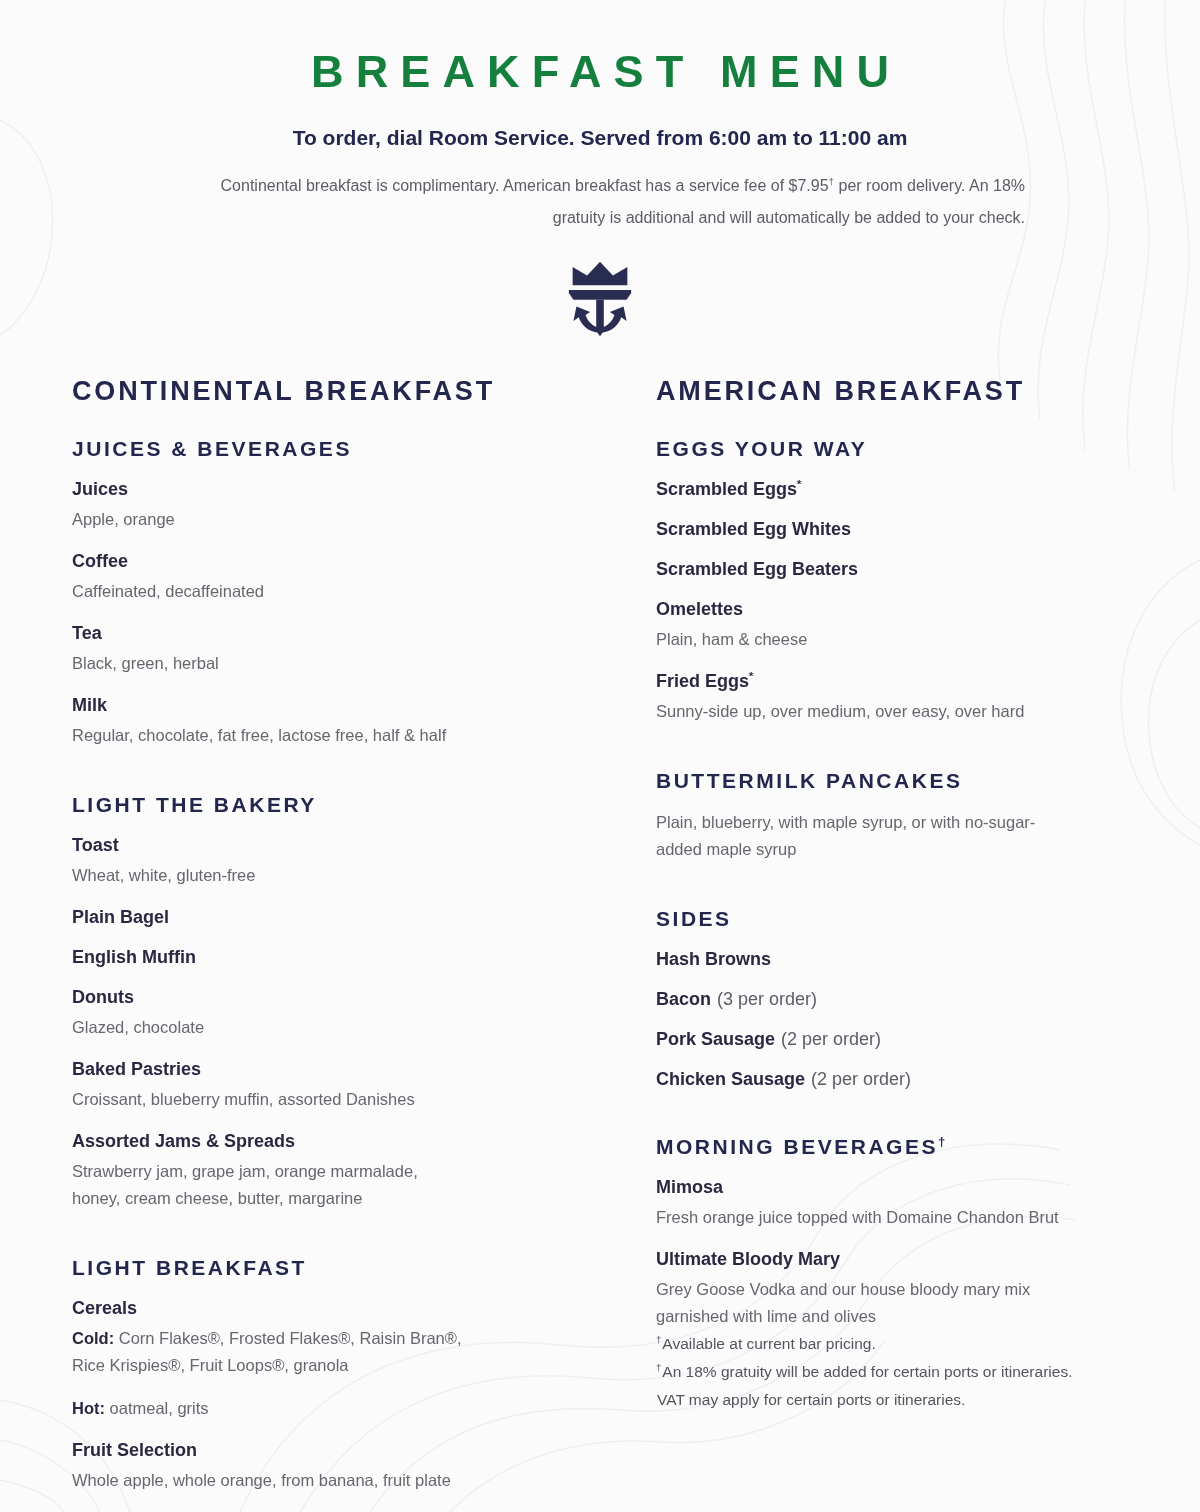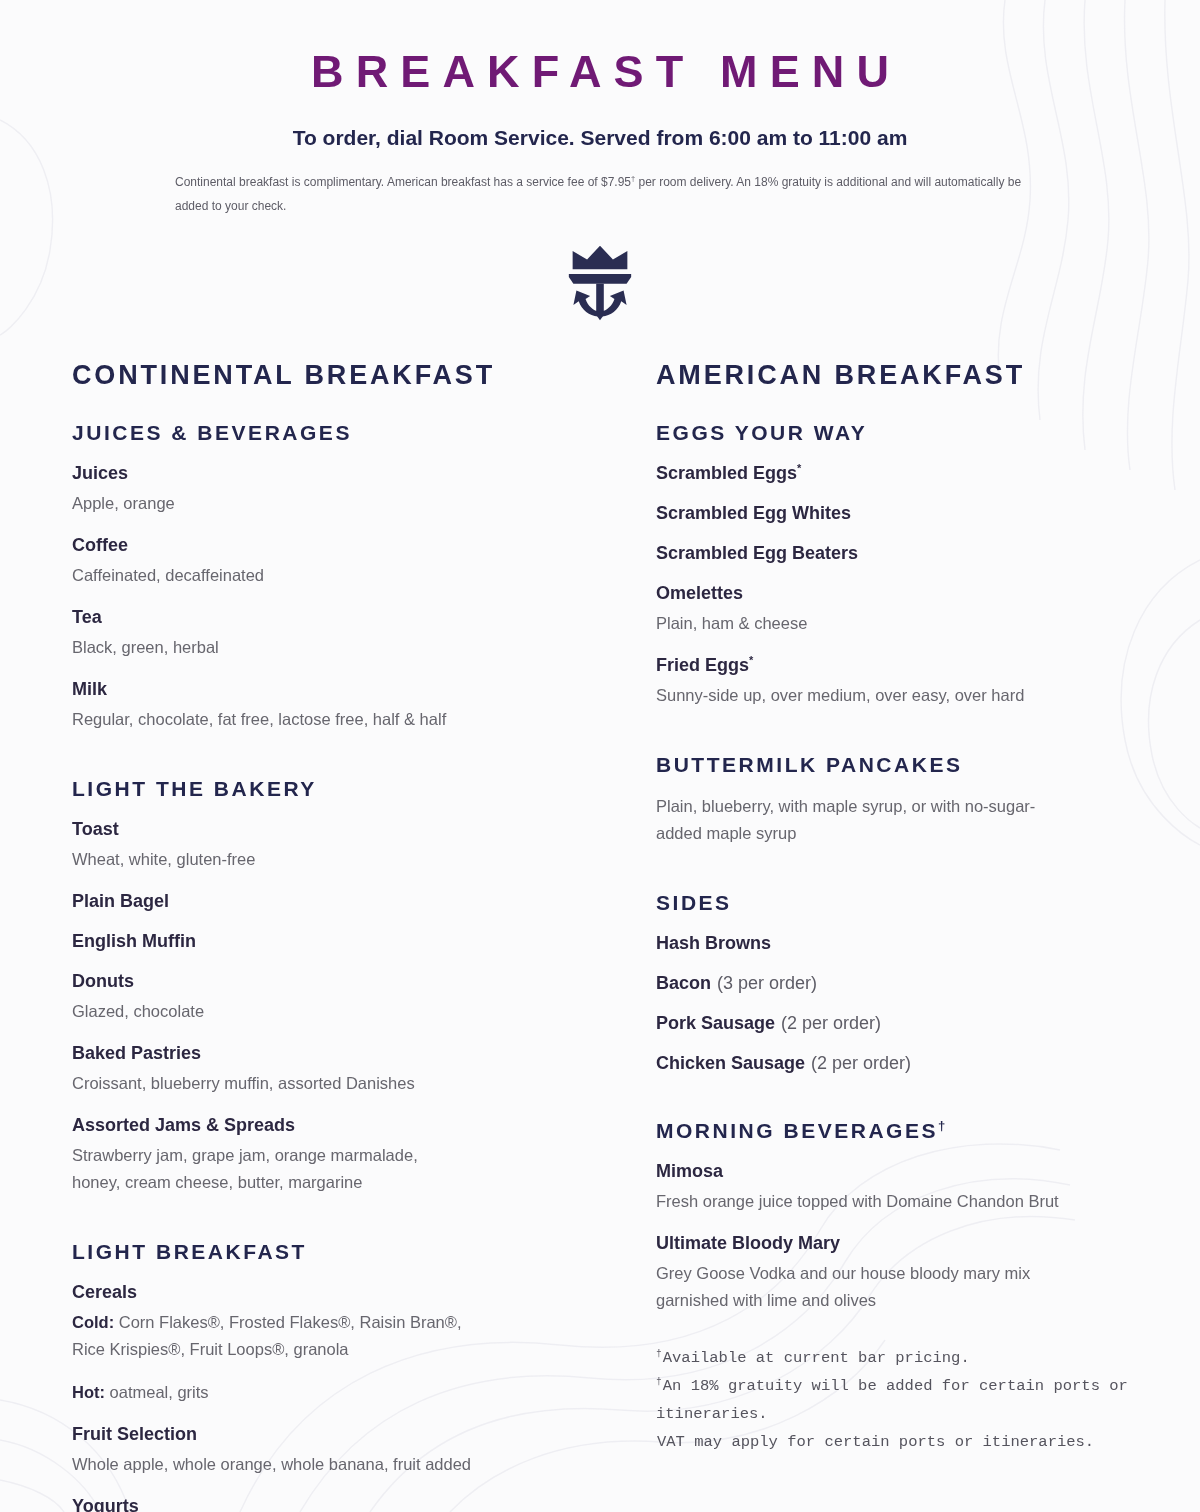--- a/index.html
+++ b/index.html
@@ -10,29 +10,29 @@
     color:#2c2741;
     position:relative;
     overflow:hidden;
   }
   .bg-svg{position:absolute;left:0;top:0;width:1200px;height:1512px;z-index:0;}
   .page{position:relative;z-index:1;padding:36px 72px 0;}
 
   .title{
     margin:10px 0 0;text-align:center;
     font-size:45px;font-weight:bold;letter-spacing:.27em;text-indent:.27em;
-    color:#701a75;
+    color:#15803d;
   }
   .subtitle{
     margin:28px 0 0;text-align:center;
     font-size:21px;font-weight:bold;color:#23264d;
   }
   .note{
-    margin:20px auto 0;max-width:850px;text-align:left;
-    font-size:12px;line-height:2.0;color:#5d5c66;
+    margin:20px auto 0;max-width:850px;text-align:right;
+    font-size:16px;line-height:2.0;color:#5d5c66;
   }
   sup{font-size:.62em;vertical-align:super;line-height:0;}
   .logo-wrap{display:flex;justify-content:center;margin-top:22px;}
   .logo-mark{width:76px;height:86px;fill:#2a2d52;}
 
   .columns{display:flex;margin-top:34px;}
   .col-left{width:512px;flex:0 0 512px;}
   .col-right{flex:1;padding-left:72px;}
 
   .col-title{
@@ -52,21 +52,21 @@
   .suffix{font-weight:normal;color:#5d5c66;font-size:18px;margin-left:6px;}
   .desc{
     margin-top:5px;font-size:16.5px;color:#67666e;line-height:27px;
     white-space:pre-line;max-width:482px;
   }
   .col-right .desc{max-width:455px;}
   .desc + .desc{margin-top:16px;}
   .desc b{font-weight:bold;color:#2c2741;}
   .desc.standalone{margin-top:16px;}
 
-  .footnotes{margin-top:30px;font-family:Liberation Mono, monospace;}
+  .footnotes{}
   .footnote{
     margin:0;font-size:15.5px;color:#55545e;line-height:28px;max-width:540px;
   }
   .footnote sup{margin-right:1px;}
 </style>
 </head>
 <body>
 
 <svg class="bg-svg" viewBox="0 0 1200 1512" fill="none" stroke="#ececf1" stroke-width="1.5" opacity="0.8">
   <path d="M1005,0 C995,70 1035,120 1030,200 C1026,265 990,310 1000,380"></path>
@@ -153,21 +153,21 @@
 
       <h3 class="section-heading">LIGHT BREAKFAST</h3>
       <div class="item">
         <div class="name">Cereals</div>
         <div class="desc"><b>Cold: </b><span>Corn Flakes®, Frosted Flakes®, Raisin Bran®,
 Rice Krispies®, Fruit Loops®, granola</span></div>
         <div class="desc"><b>Hot: </b><span>oatmeal, grits</span></div>
       </div>
       <div class="item">
         <div class="name">Fruit Selection</div>
-        <div class="desc">Whole apple, whole orange, whole banana, fruit added</div>
+        <div class="desc">Whole apple, whole orange, from banana, fruit plate</div>
       </div>
       <div class="item">
         <div class="name">Yogurts</div>
 
       </div>
     </section>
 
     <section class="col-right">
       <h2 class="col-title">AMERICAN BREAKFAST</h2>
 

